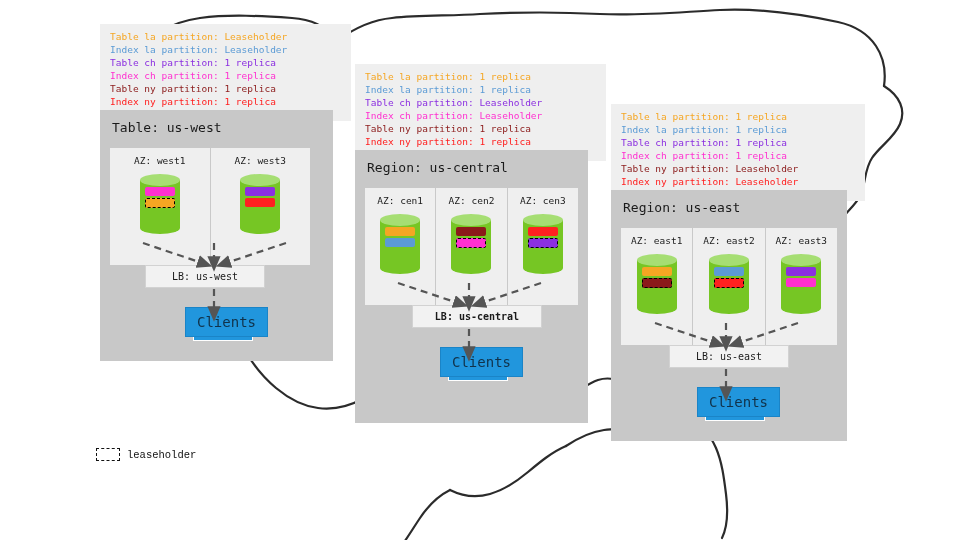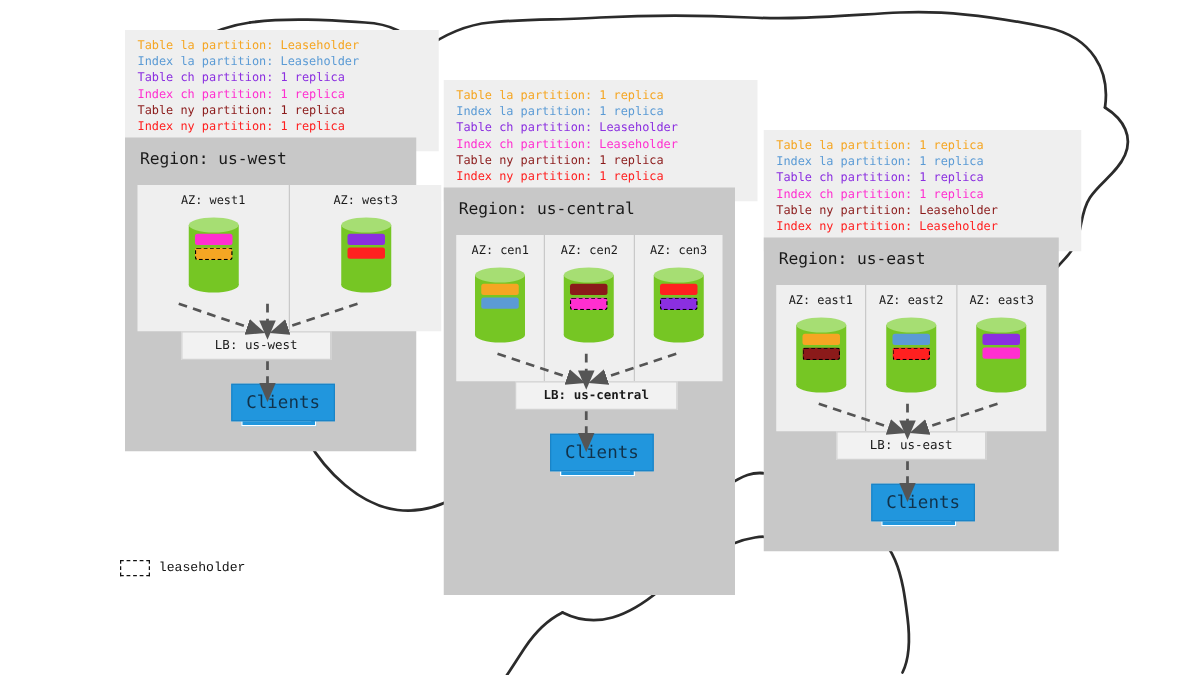--- a/index.html
+++ b/index.html
@@ -150,22 +150,22 @@
              C728,510 728,526 722,538"></path>
     <path d="M566,446 C552,452 540,462 528,472 C516,482 504,490 490,494
              C476,498 462,496 450,490"></path>
     <path d="M450,490 C438,496 428,506 420,518 C412,530 406,540 400,548"></path>
   </g>
 </svg>
 
 <div class="infobox" style="left:100px;top:24px;width:233px;height:84px;"><div class="infoline" style="color: rgb(245, 166, 35);">Table la partition: Leaseholder</div><div class="infoline" style="color: rgb(91, 155, 213);">Index la partition: Leaseholder</div><div class="infoline" style="color: rgb(139, 47, 224);">Table ch partition: 1 replica</div><div class="infoline" style="color: rgb(255, 47, 208);">Index ch partition: 1 replica</div><div class="infoline" style="color: rgb(139, 26, 26);">Table ny partition: 1 replica</div><div class="infoline" style="color: rgb(255, 32, 32);">Index ny partition: 1 replica</div></div>
 
 <div class="region" style="left:100px;top:110px;width:233px;height:251px;">
-  <div class="region-title">Region: us-west</div>
-  <div class="az-strip" style="left:10px;top:38px;width:243px;height:117px;">
+  <div class="region-title">Table: us-west</div>
+  <div class="az-strip" style="left:10px;top:38px;width:200px;height:117px;">
       <div class="az">
         <div class="az-label">AZ: west1</div>
         <div class="cyl">
           <div class="cyl-bot"></div>
           <div class="cyl-body"></div>
           <div class="cyl-top"></div>
           <div class="bars">
             <div class="bar" style="background: rgb(255, 47, 208);"></div>
             <div class="bar lease" style="background: rgb(245, 166, 35);"></div>
           </div>
@@ -187,21 +187,21 @@
   <div class="lb" style="left:45px;top:155px;width:100px;">LB: us-west</div>
   <div class="clients-wrap" style="left:85px;top:197px;width:62px;height:32px;">
     <div class="clients-shadow" style="left:8px;top:8px;width:58px;height:24px;"></div>
     <div class="clients-shadow" style="left:4px;top:4px;width:58px;height:24px;"></div>
     <div class="clients">Clients</div>
   </div>
 </div>
 
 <div class="infobox" style="left:355px;top:64px;width:233px;height:84px;"><div class="infoline" style="color: rgb(245, 166, 35);">Table la partition: 1 replica</div><div class="infoline" style="color: rgb(91, 155, 213);">Index la partition: 1 replica</div><div class="infoline" style="color: rgb(139, 47, 224);">Table ch partition: Leaseholder</div><div class="infoline" style="color: rgb(255, 47, 208);">Index ch partition: Leaseholder</div><div class="infoline" style="color: rgb(139, 26, 26);">Table ny partition: 1 replica</div><div class="infoline" style="color: rgb(255, 32, 32);">Index ny partition: 1 replica</div></div>
 
-<div class="region" style="left:355px;top:150px;width:233px;height:326px;">
+<div class="region" style="left:355px;top:150px;width:233px;height:273px;">
   <div class="region-title">Region: us-central</div>
   <div class="az-strip" style="left:10px;top:38px;width:213px;height:117px;">
       <div class="az">
         <div class="az-label">AZ: cen1</div>
         <div class="cyl">
           <div class="cyl-bot"></div>
           <div class="cyl-body"></div>
           <div class="cyl-top"></div>
           <div class="bars">
             <div class="bar" style="background: rgb(245, 166, 35);"></div>

